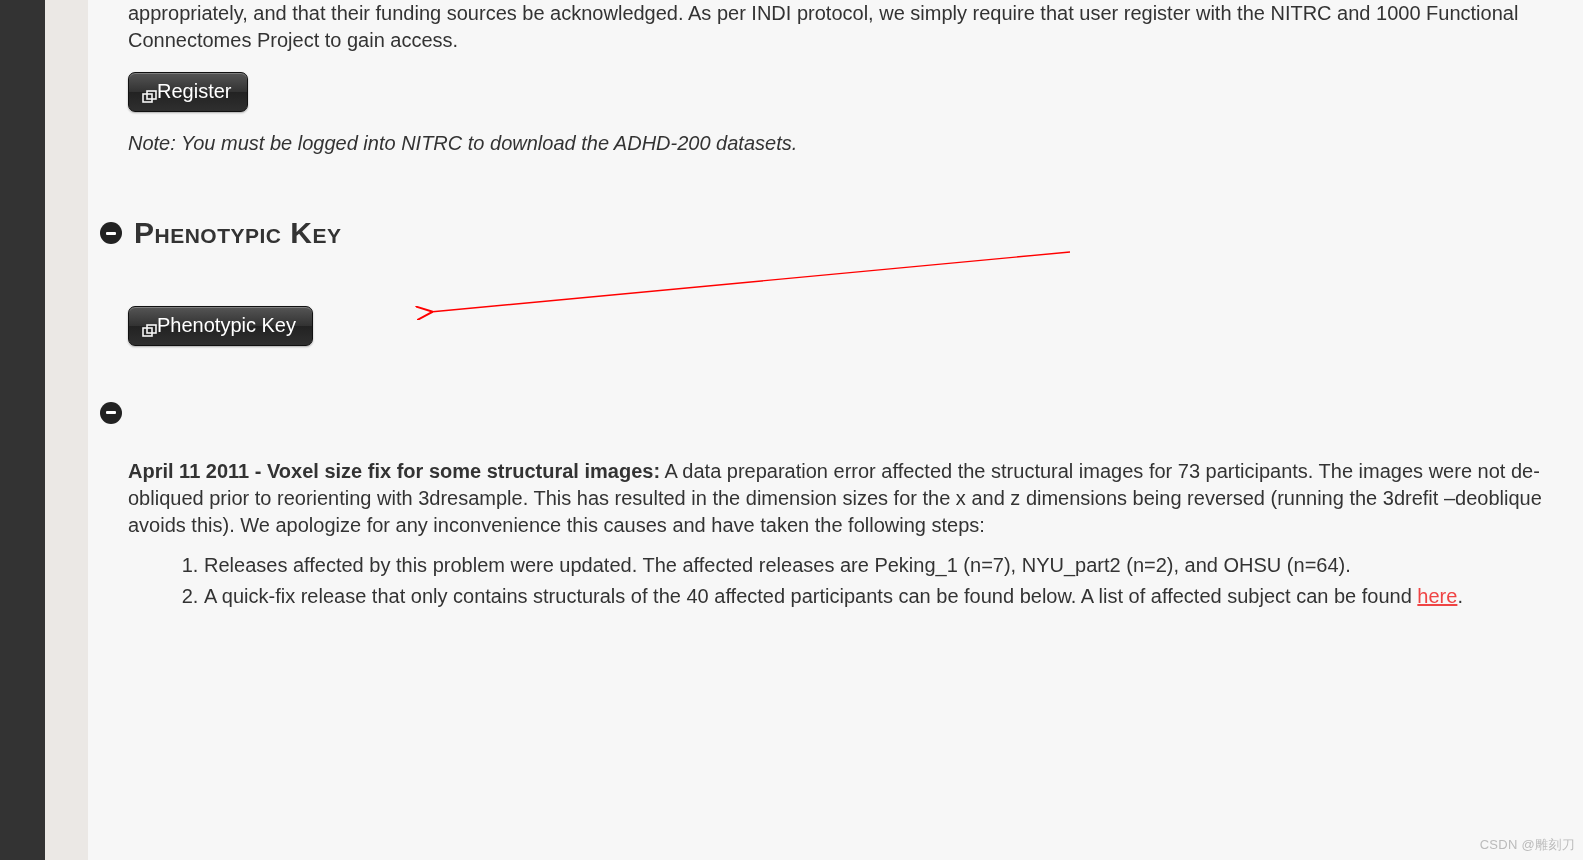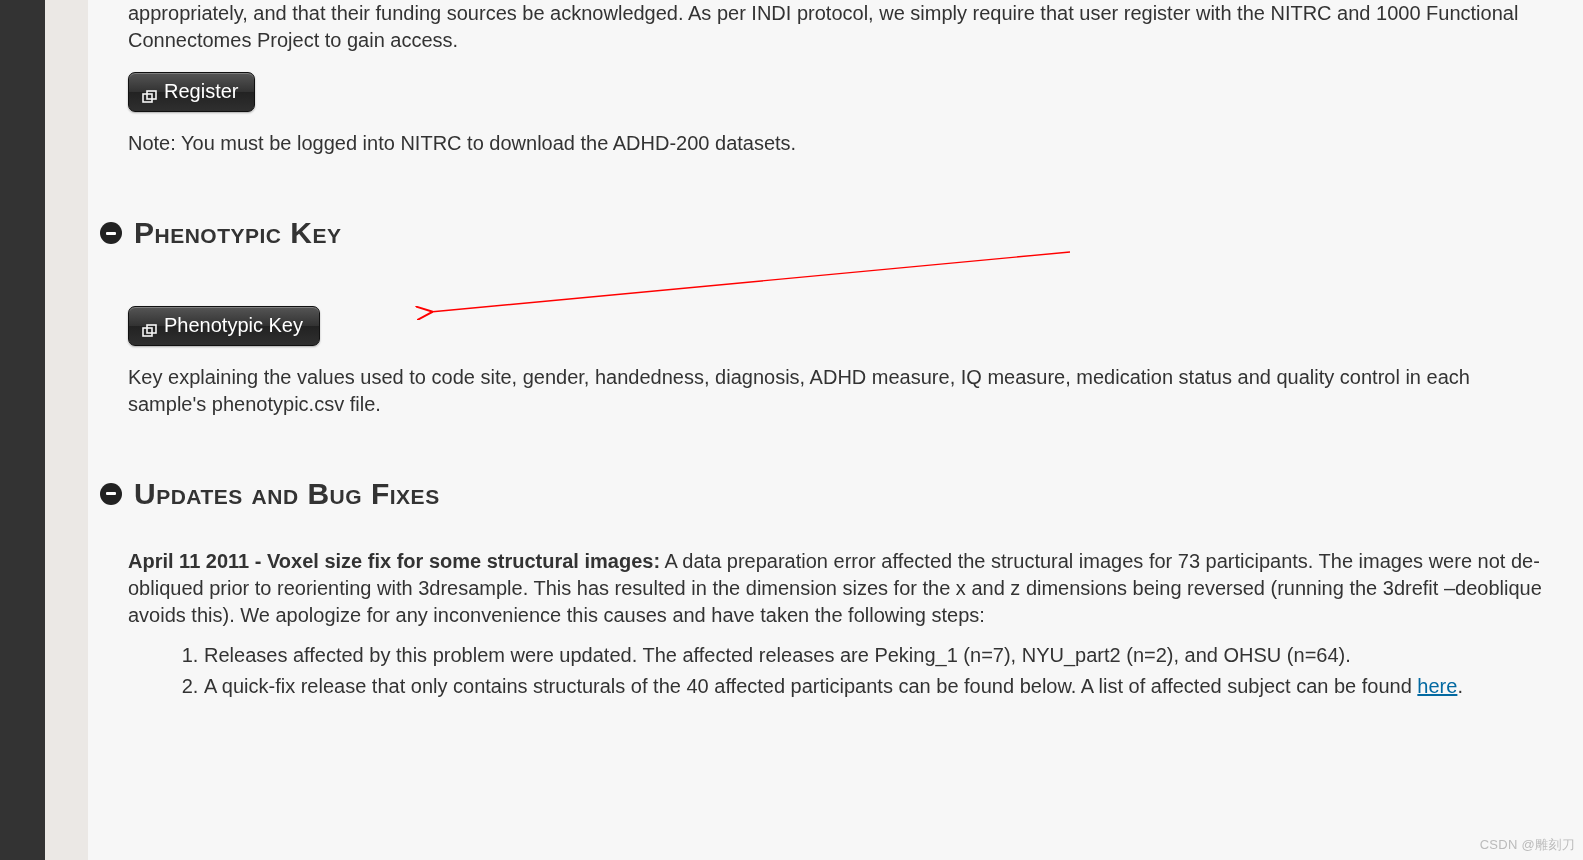--- a/index.html
+++ b/index.html
@@ -24,34 +24,33 @@
       padding: 0 40px 60px 40px;
       height: 100%;
       font-size: 20px;
       line-height: 1.35;
       color: #333;
     }
     .intro-text { margin-top: 0; }
     .btn {
       display: inline-flex;
       align-items: center;
-      gap: 7px;
       background: linear-gradient(to bottom, #555 0%, #323232 50%, #222 50%, #2f2f2f 100%);
       color: #fff;
       border: 1px solid #111;
       border-radius: 7px;
       padding: 7px 16px 8px 13px;
       font-size: 20px;
       font-family: inherit;
       cursor: pointer;
       box-shadow: inset 0 1px 0 rgba(255,255,255,.25), 0 1px 2px rgba(0,0,0,.3);
       margin-top: 18px;
     }
     .btn .ico { width: 15px; height: 13px; color: #fff; opacity: .95; display: inline-block; }
-    .note-italic { color: #333; margin-top: 18px; }
+    .note-italic { font-style: italic; color: #333; margin-top: 18px; }
     .section-header {
       display: flex;
       align-items: center;
       gap: 12px;
       margin-top: 56px;
       margin-left: -28px;
     }
     .collapse-badge {
       width: 22px; height: 22px;
       border-radius: 50%;
@@ -77,21 +76,21 @@
     .sec-paragraph { margin-top: 18px; }
     .update-block { margin-top: 24px; }
     .update-strong { font-weight: 700; }
     ol.updates-list {
       margin-top: 13px;
       margin-left: 60px;
       padding-left: 16px;
     }
     ol.updates-list li { margin-bottom: 4px; line-height: 1.35; }
     .inline-link {
-      color: #0369a1;
+      color: #ef4444;
       text-decoration: underline;
       cursor: pointer;
     }
     
     .arrow-svg {
       position: absolute;
       left: 410px; top: 246px;
       width: 680px; height: 78px;
       pointer-events: none;
     }
@@ -137,29 +136,27 @@
   <div class="sec-body">
     <button class="btn">
       <span class="ico">
         <svg viewBox="0 0 15 13" fill="none" stroke="currentColor" stroke-width="1.6">
           <rect x="1" y="4" width="9" height="8"></rect>
           <rect x="5" y="1" width="9" height="8"></rect>
         </svg>
       </span>
       <span>Phenotypic Key</span>
     </button>
-    <p class="sec-paragraph">Key explaining the values used to code site, gender, handedness, diagnosis, ADHD measure, IQ measure, medication status and quality control in each sample's phenotypic.csv file.</p>
   </div>
 
   
   <div class="section-header">
     <span class="collapse-badge">
         <span></span>
       </span>
-    <h2>Updates and Bug Fixes</h2>
   </div>
 
   <div class="sec-body">
     <p class="update-block">
       <span class="update-strong">April 11 2011 - Voxel size fix for some structural images:</span><span> A data preparation error affected the structural images for 73 participants. The images were not de-obliqued prior to reorienting with 3dresample. This has resulted in the dimension sizes for the x and z dimensions being reversed (running the 3drefit –deoblique avoids this). We apologize for any inconvenience this causes and have taken the following steps:</span>
     </p>
     <ol class="updates-list">
       <li><span>Releases affected by this problem were updated. The affected releases are Peking_1 (n=7), NYU_part2 (n=2), and OHSU (n=64).</span></li>
       <li><span>A quick-fix release that only contains structurals of the 40 affected participants can be found below. A list of affected subject can be found </span><a class="inline-link">here</a><span>.</span></li>
     </ol>

